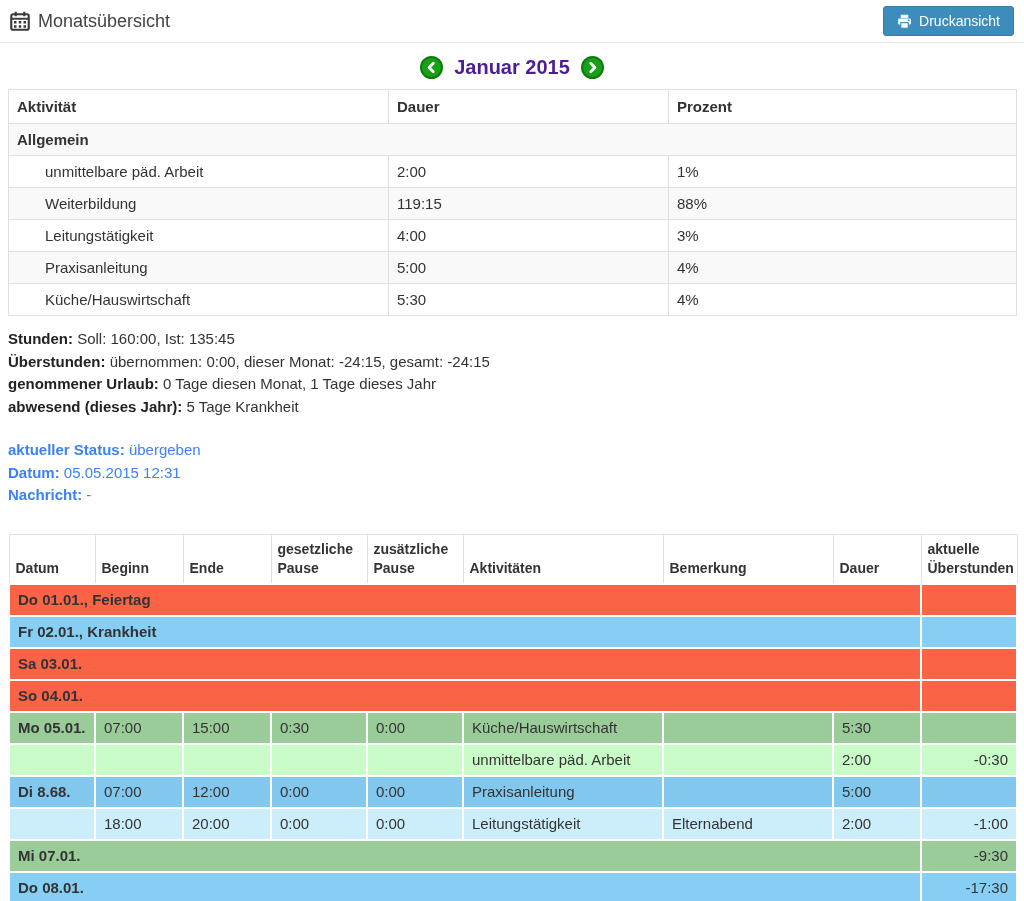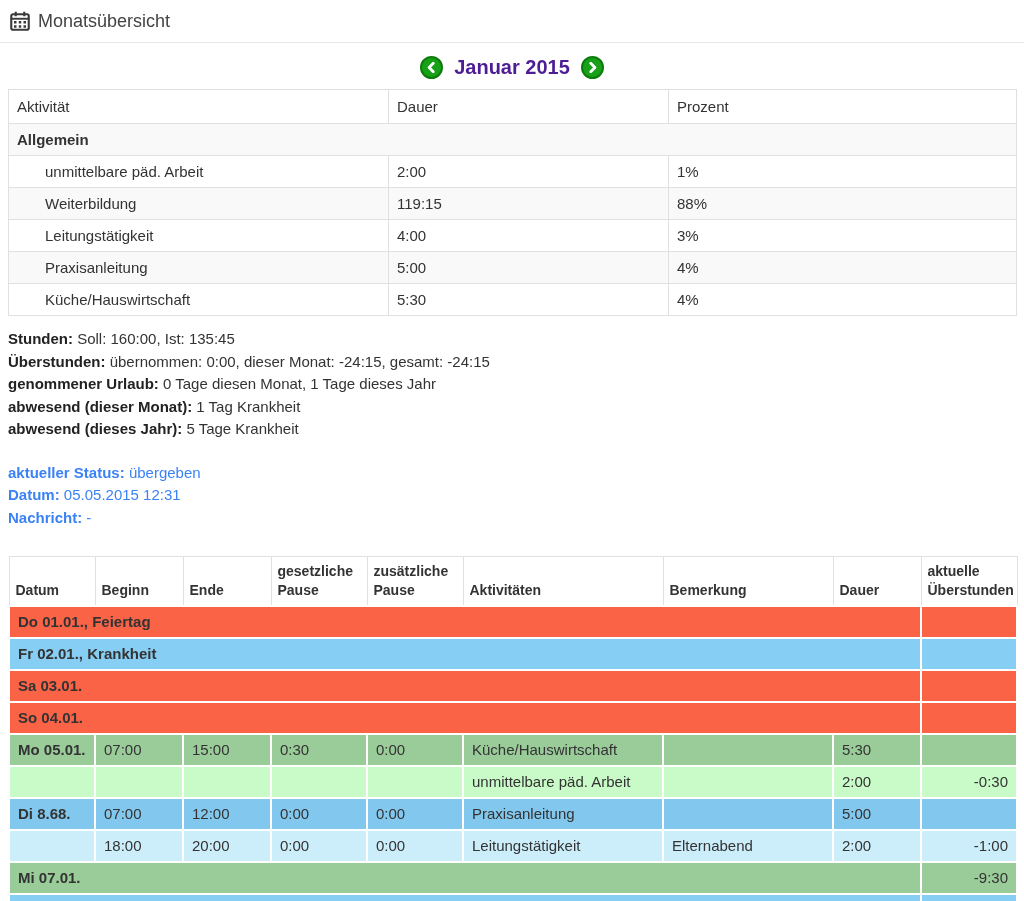--- a/index.html
+++ b/index.html
@@ -18,21 +18,21 @@
   .month-nav{display:flex;justify-content:center;align-items:center;gap:11px;margin:13px 0 10px;}
   .arrow-btn{width:23px;height:23px;border-radius:50%;background:#18a018;border:2px solid #0b7c0b;
              box-sizing:border-box;display:flex;align-items:center;justify-content:center;cursor:pointer;}
   .month-label{font-size:20px;font-weight:bold;color:#4c1d95;}
 
   
   table{border-collapse:collapse;margin-left:8px;width:1008px;table-layout:fixed;}
   .activity-table{font-size:15px;}
   .activity-table th,.activity-table td{border:1px solid #e0e0e0;padding:6px 8px;text-align:left;
              line-height:19px;white-space:nowrap;}
-  .activity-table th{font-weight:normal;padding-top:7px;padding-bottom:7px;}
+  .activity-table th{font-weight:bold;padding-top:7px;padding-bottom:7px;}
   .activity-table tbody tr:nth-child(odd){background:#f9f9f9;}
   .group-row td{font-weight:bold;}
   .indent{padding-left:36px !important;}
 
   
   .summary{margin:12px 8px 0;font-size:15px;line-height:22.5px;color:#333;}
   .summary b{color:#222;}
   .status{margin:21px 8px 0;font-size:15px;line-height:22.5px;color:#3b82f6;}
   .status b{font-weight:bold;}
 
@@ -70,20 +70,31 @@
               <rect x="7" y="8" width="2" height="2"></rect>
               <rect x="10.8" y="8" width="2" height="2"></rect>
             <rect x="3.2" y="11.4" width="2" height="2"></rect>
               <rect x="7" y="11.4" width="2" height="2"></rect>
               <rect x="10.8" y="11.4" width="2" height="2"></rect>
           </g>
         </svg>
       </span>
       <span>Monatsübersicht</span>
     </div>
+    <button class="print-btn">
+      <span style="display:flex;">
+        <svg width="15" height="15" viewBox="0 0 16 16">
+          <rect x="4" y="0.8" width="8" height="3.4" fill="#fff"></rect>
+          <rect x="1.2" y="4.8" width="13.6" height="6.4" rx="1" fill="#fff"></rect>
+          <rect x="4" y="9.2" width="8" height="6" fill="#fff" stroke="#3c8dbc" stroke-width="1.2"></rect>
+          <circle cx="12.6" cy="6.6" r="0.9" fill="#3c8dbc"></circle>
+        </svg>
+      </span>
+      <span>Druckansicht</span>
+    </button>
   </header>
 
   <div class="month-nav">
     <span class="arrow-btn">
       <span style="display:flex;">
         <svg width="11" height="11" viewBox="0 0 10 10">
           <path d="M6.6 1.2 L2.8 5 L6.6 8.8" stroke="#fff" stroke-width="2.5" fill="none" stroke-linecap="round" stroke-linejoin="round"></path>
         </svg>
       </span>
     </span>
@@ -139,21 +150,20 @@
           <td>5:30</td>
           <td>4%</td>
         </tr>
       </tbody>
   </table>
 
   <div class="summary" id="summary-lines">
       <div><b>Stunden:</b> Soll: 160:00, Ist: 135:45</div>
       <div><b>Überstunden:</b> übernommen: 0:00, dieser Monat: -24:15, gesamt: -24:15</div>
       <div><b>genommener Urlaub:</b> 0 Tage diesen Monat, 1 Tage dieses Jahr</div>
-      <div><b>abwesend (dieser Monat):</b> 1 Tag Krankheit</div>
       <div><b>abwesend (dieses Jahr):</b> 5 Tage Krankheit</div>
     </div>
 
   <div class="status" id="status-lines">
       <div><b>aktueller Status:</b> übergeben</div>
       <div><b>Datum:</b> 05.05.2015 12:31</div>
       <div><b>Nachricht:</b> -</div>
     </div>
 
   <table class="day-table">

